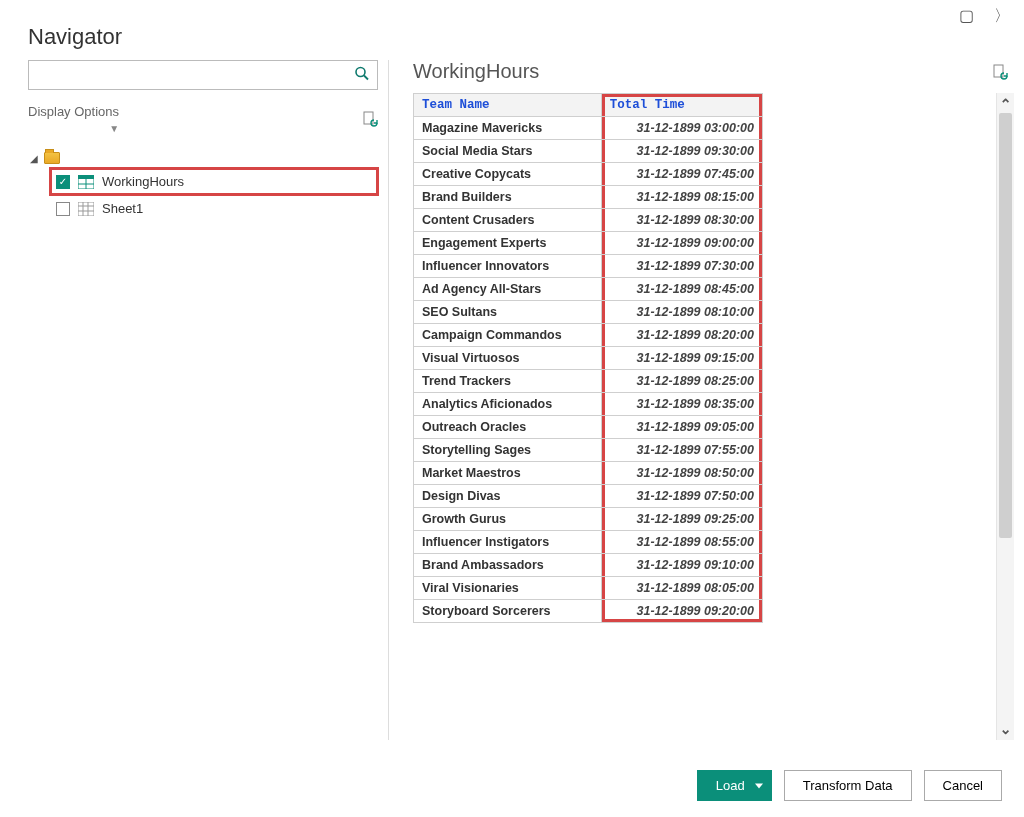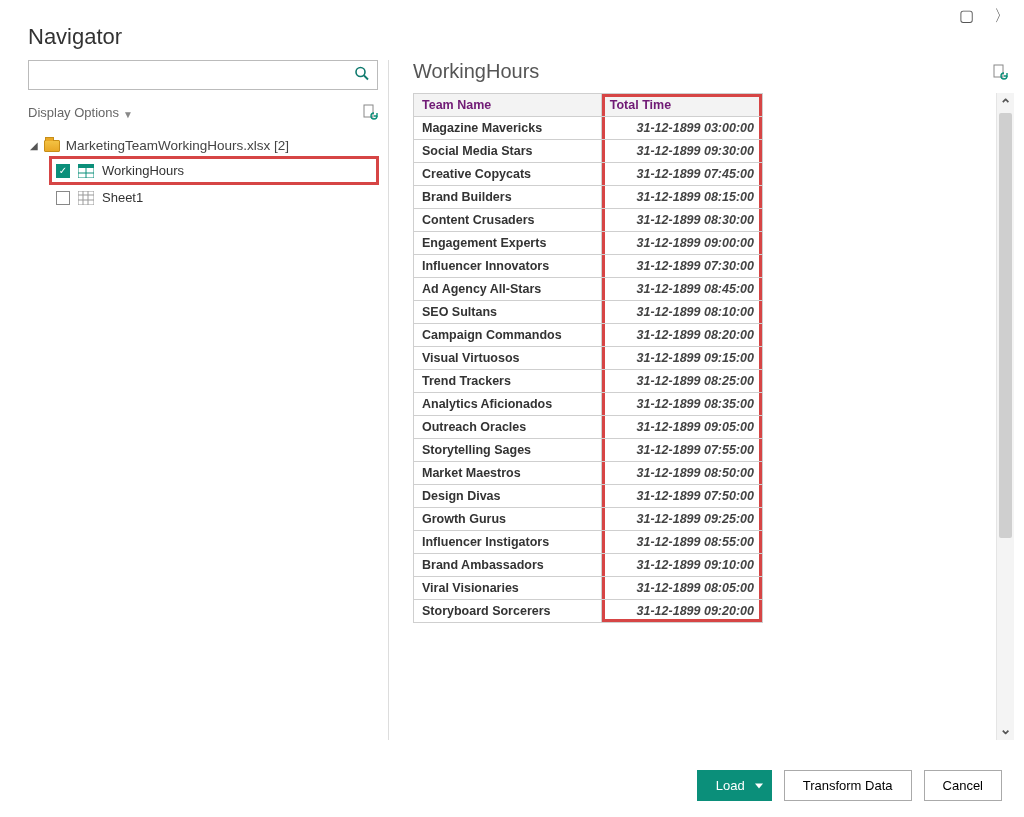--- a/index.html
+++ b/index.html
@@ -62,20 +62,21 @@
     display: flex;
     justify-content: space-between;
     align-items: center;
     padding: 4px 0 8px 0;
     color: #666;
   }
   .options-btn {
     display: inline-flex; align-items: flex-end; gap: 4px;
     cursor: pointer;
     font-size: 13px;
+    flex-direction: column;
   }
   .options-btn .caret { font-size: 10px; color: #888; }
   .refresh-icon-small svg { display:block; }
 
   .tree {
     margin-top: 6px;
   }
   .tree-file {
     display: flex; align-items: center; gap: 6px;
     padding: 4px 2px;
@@ -162,21 +163,22 @@
     border: 1px solid #cfcfcf;
     font-size: 12.5px;
     padding: 4px 8px;
     text-align: left;
     white-space: nowrap;
     font-weight: bold;
   }
   table.data th {
     background: #f3f3f3;
     font-weight: 600;
-    color: #701a75;
+    color: #1d4ed8;
+    font-family: Liberation Mono, monospace;
   }
   table.data td.time {
     font-style: italic;
     color: #444;
     text-align: right;
   }
   
   .col-highlight-h {
     box-shadow: inset 0 3px 0 #d64545, inset -3px 0 0 #d64545, inset 3px 0 0 #d64545;
   }
@@ -271,21 +273,20 @@
               <path d="M12 9 a3 3 0 1 0 3 3" fill="none" stroke="#0b8f7a" stroke-width="1.4"></path>
               <path d="M15 9 l0 3 l-3 0" fill="none" stroke="#0b8f7a" stroke-width="1.4"></path>
             </svg>
         </span>
       </div>
 
       <div class="tree">
         <div class="tree-file">
           <span class="caret-left">◢</span>
           <span class="folder-icon"></span>
-          <span>MarketingTeamWorkingHours.xlsx [2]</span>
         </div>
         <div class="tree-children" id="tree-children">
             <div class="tree-item selected">
               <span class="chk checked">✓</span>
               <span class="table-ico green">
                 <svg width="16" height="14" viewBox="0 0 16 14">
                   <rect x="0" y="0" width="16" height="14" fill="#fff" stroke="#0b8f7a"></rect>
                   <rect class="hdr" x="0" y="0" width="16" height="4"></rect>
                   <line x1="8" y1="0" x2="8" y2="14" stroke="#0b8f7a"></line>
                   <line x1="0" y1="9" x2="16" y2="9" stroke="#0b8f7a"></line>

